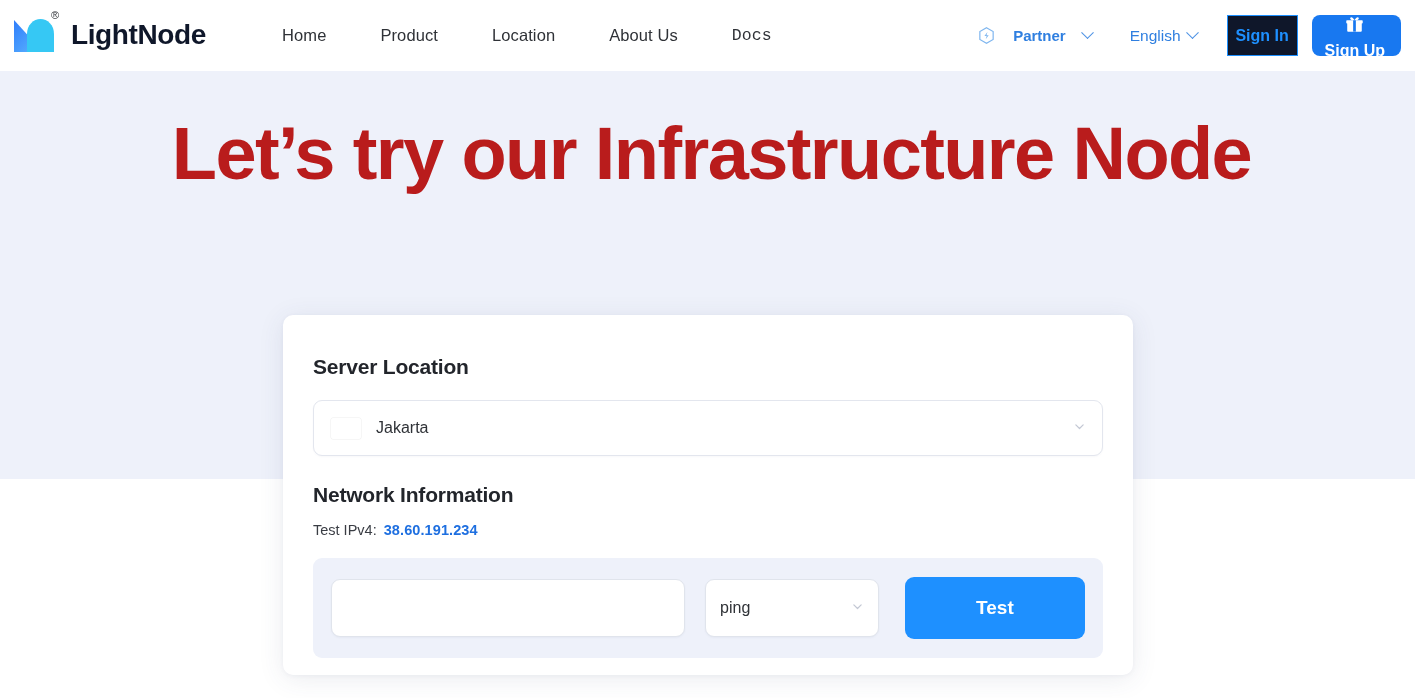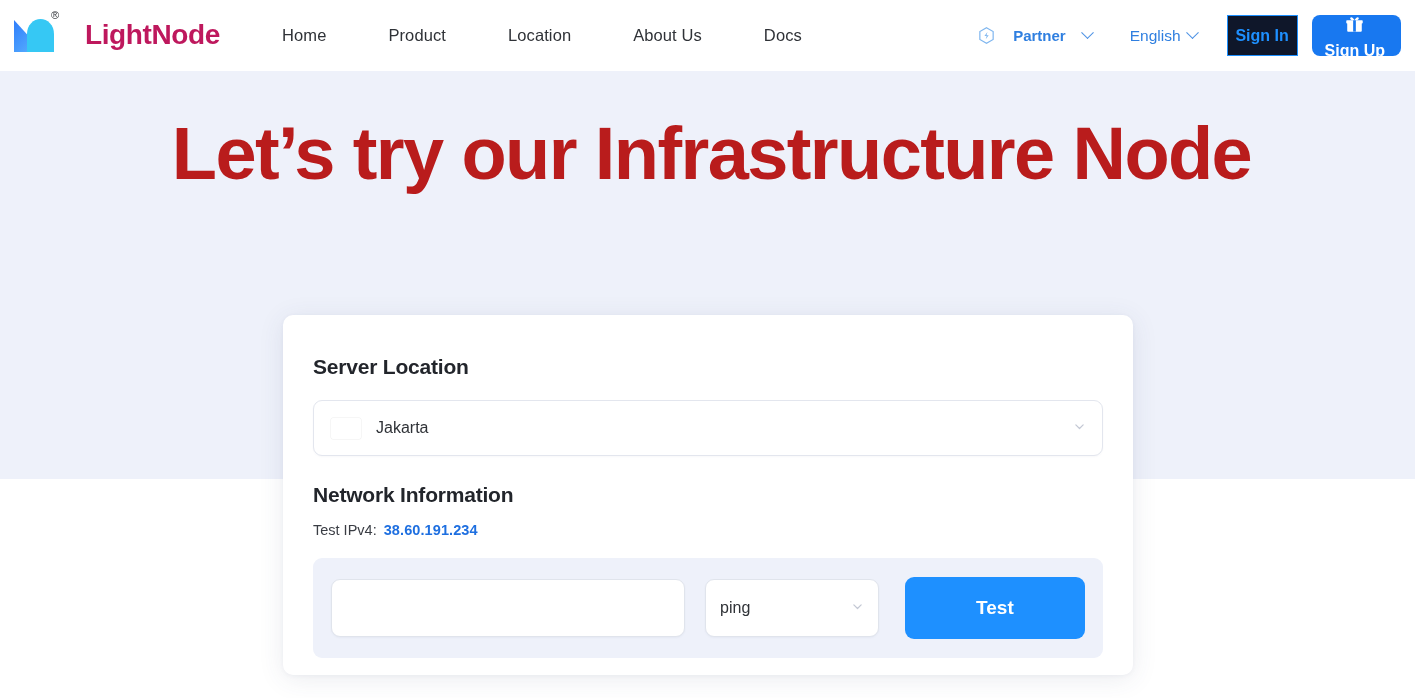--- a/index.html
+++ b/index.html
@@ -71,43 +71,43 @@
     top: -2px;
     font-size: 11px;
     color: #2f3237;
     line-height: 1;
   }
 
   .brand-name {
     font-size: 28px;
     font-weight: 700;
     letter-spacing: -0.4px;
-    color: #be185d;
+    color: #0f172a;
     line-height: 46px;
-    margin-left: 19px;
+    margin-left: 5px;
     white-space: nowrap;
   }
 
   .nav-links {
     display: flex;
     align-items: center;
     margin-left: 42px;
-    gap: 8px;
+    gap: 0px;
   }
 
   .nav-link {
     font-size: 16.5px;
     color: #2f3237;
     letter-spacing: 0.1px;
     padding: 8px 0;
     margin-right: 54px;
     cursor: pointer;
     white-space: nowrap;
   }
-  .nav-link:last-child { margin-right: 0; }
+  .nav-link:last-child { margin-right: 0; font-family: Liberation Mono, monospace; }
 
   .nav-right {
     display: flex;
     align-items: center;
     margin-left: auto;
     margin-right: 14px;
     gap: 0;
   }
 
   .partner {

